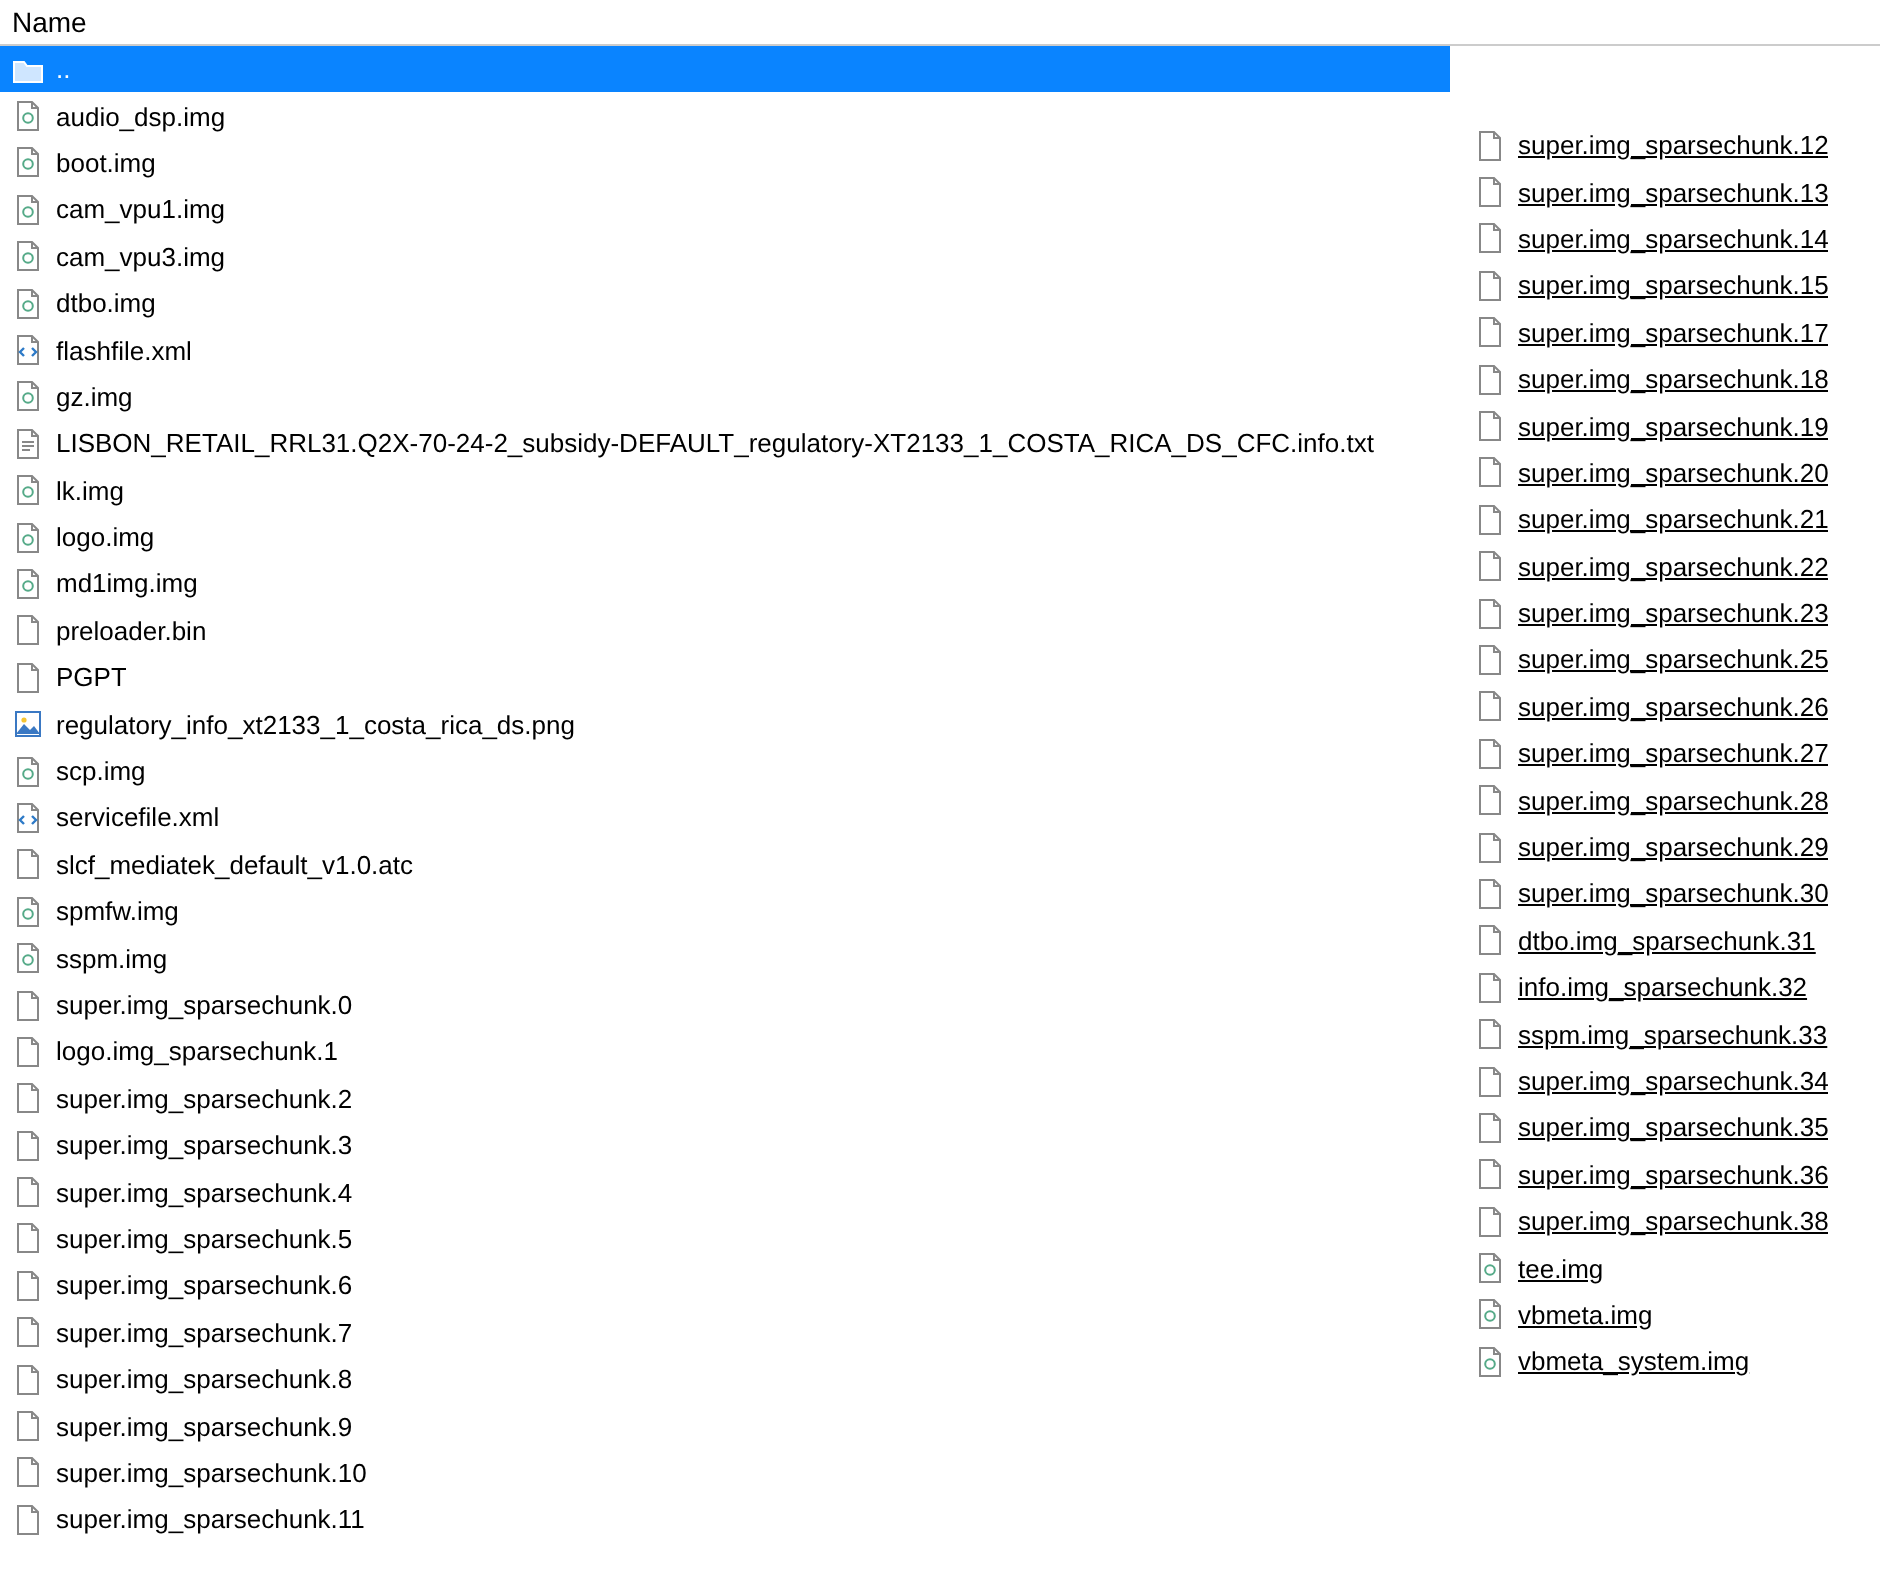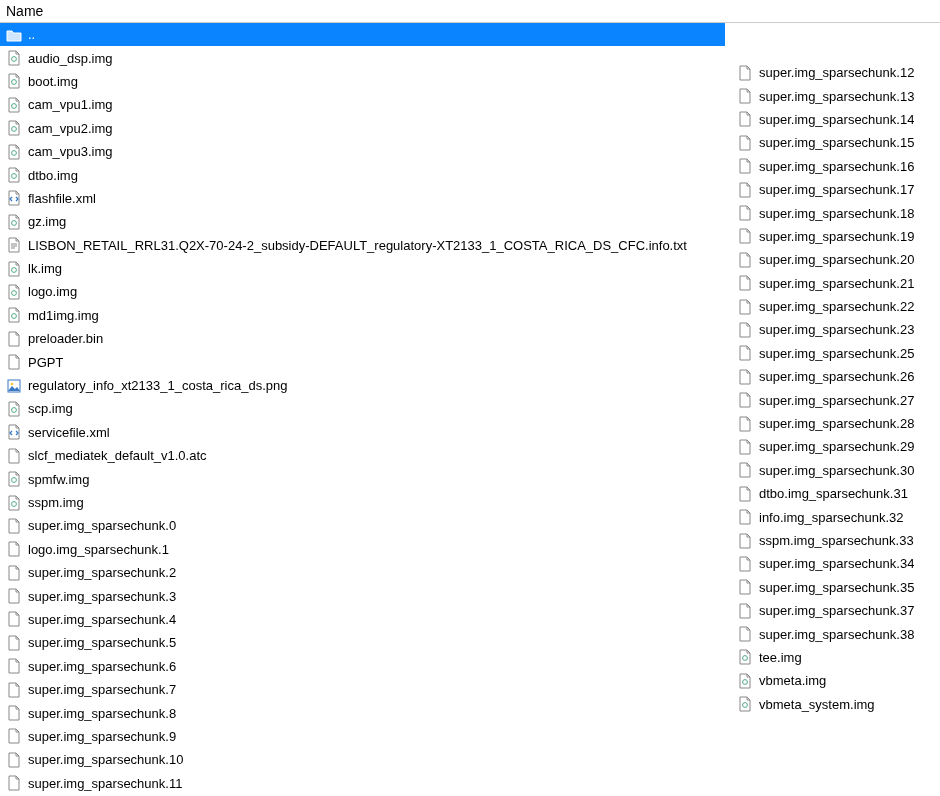--- a/index.html
+++ b/index.html
@@ -15,21 +15,21 @@
   .header {
     padding:3px 22px 3px 6px;
     font-size:14px;
     border-bottom:1px solid #ccc;
   }
   .panels {
     display:flex;
     height:calc(100% - 24px);
   }
   .panel-left  { width:725px; padding:0; }
-  .panel-right { flex:1; padding-top:38px; padding-left:6px; }
+  .panel-right { flex:1; padding-top:38px; padding-left:6px;text-decoration:underline; }
   .row {
     display:flex;
     align-items:center;
     height:23.4px;
     padding:0 6px;
     white-space:nowrap;
     cursor:default;
     user-select:none;
   }
   .row.selected { background:#0a84ff; color:#fff; }
@@ -90,30 +90,20 @@
         <span class="label">cam_vpu1.img</span>
       </div>
       <div class="row">
         <span class="icon">
           <svg viewBox="0 0 16 16">
             <path d="M3 1h7l3 3v11H3z" fill="#fff" stroke="#888"></path>
             <path d="M10 1v3h3" fill="none" stroke="#888"></path>
             <circle cx="8" cy="9" r="2.4" fill="none" stroke="#5a8"></circle>
           </svg>
         </span>
-        <span class="label">cam_vpu2.img</span>
-      </div>
-      <div class="row">
-        <span class="icon">
-          <svg viewBox="0 0 16 16">
-            <path d="M3 1h7l3 3v11H3z" fill="#fff" stroke="#888"></path>
-            <path d="M10 1v3h3" fill="none" stroke="#888"></path>
-            <circle cx="8" cy="9" r="2.4" fill="none" stroke="#5a8"></circle>
-          </svg>
-        </span>
         <span class="label">cam_vpu3.img</span>
       </div>
       <div class="row">
         <span class="icon">
           <svg viewBox="0 0 16 16">
             <path d="M3 1h7l3 3v11H3z" fill="#fff" stroke="#888"></path>
             <path d="M10 1v3h3" fill="none" stroke="#888"></path>
             <circle cx="8" cy="9" r="2.4" fill="none" stroke="#5a8"></circle>
           </svg>
         </span>
@@ -402,29 +392,20 @@
         </span>
         <span class="label">super.img_sparsechunk.15</span>
       </div>
       <div class="row">
         <span class="icon">
           <svg viewBox="0 0 16 16">
             <path d="M3 1h7l3 3v11H3z" fill="#fff" stroke="#888"></path>
             <path d="M10 1v3h3" fill="none" stroke="#888"></path>
           </svg>
         </span>
-        <span class="label">super.img_sparsechunk.16</span>
-      </div>
-      <div class="row">
-        <span class="icon">
-          <svg viewBox="0 0 16 16">
-            <path d="M3 1h7l3 3v11H3z" fill="#fff" stroke="#888"></path>
-            <path d="M10 1v3h3" fill="none" stroke="#888"></path>
-          </svg>
-        </span>
         <span class="label">super.img_sparsechunk.17</span>
       </div>
       <div class="row">
         <span class="icon">
           <svg viewBox="0 0 16 16">
             <path d="M3 1h7l3 3v11H3z" fill="#fff" stroke="#888"></path>
             <path d="M10 1v3h3" fill="none" stroke="#888"></path>
           </svg>
         </span>
         <span class="label">super.img_sparsechunk.18</span>
@@ -573,21 +554,21 @@
         </span>
         <span class="label">super.img_sparsechunk.35</span>
       </div>
       <div class="row">
         <span class="icon">
           <svg viewBox="0 0 16 16">
             <path d="M3 1h7l3 3v11H3z" fill="#fff" stroke="#888"></path>
             <path d="M10 1v3h3" fill="none" stroke="#888"></path>
           </svg>
         </span>
-        <span class="label">super.img_sparsechunk.37</span>
+        <span class="label">super.img_sparsechunk.36</span>
       </div>
       <div class="row">
         <span class="icon">
           <svg viewBox="0 0 16 16">
             <path d="M3 1h7l3 3v11H3z" fill="#fff" stroke="#888"></path>
             <path d="M10 1v3h3" fill="none" stroke="#888"></path>
           </svg>
         </span>
         <span class="label">super.img_sparsechunk.38</span>
       </div>

